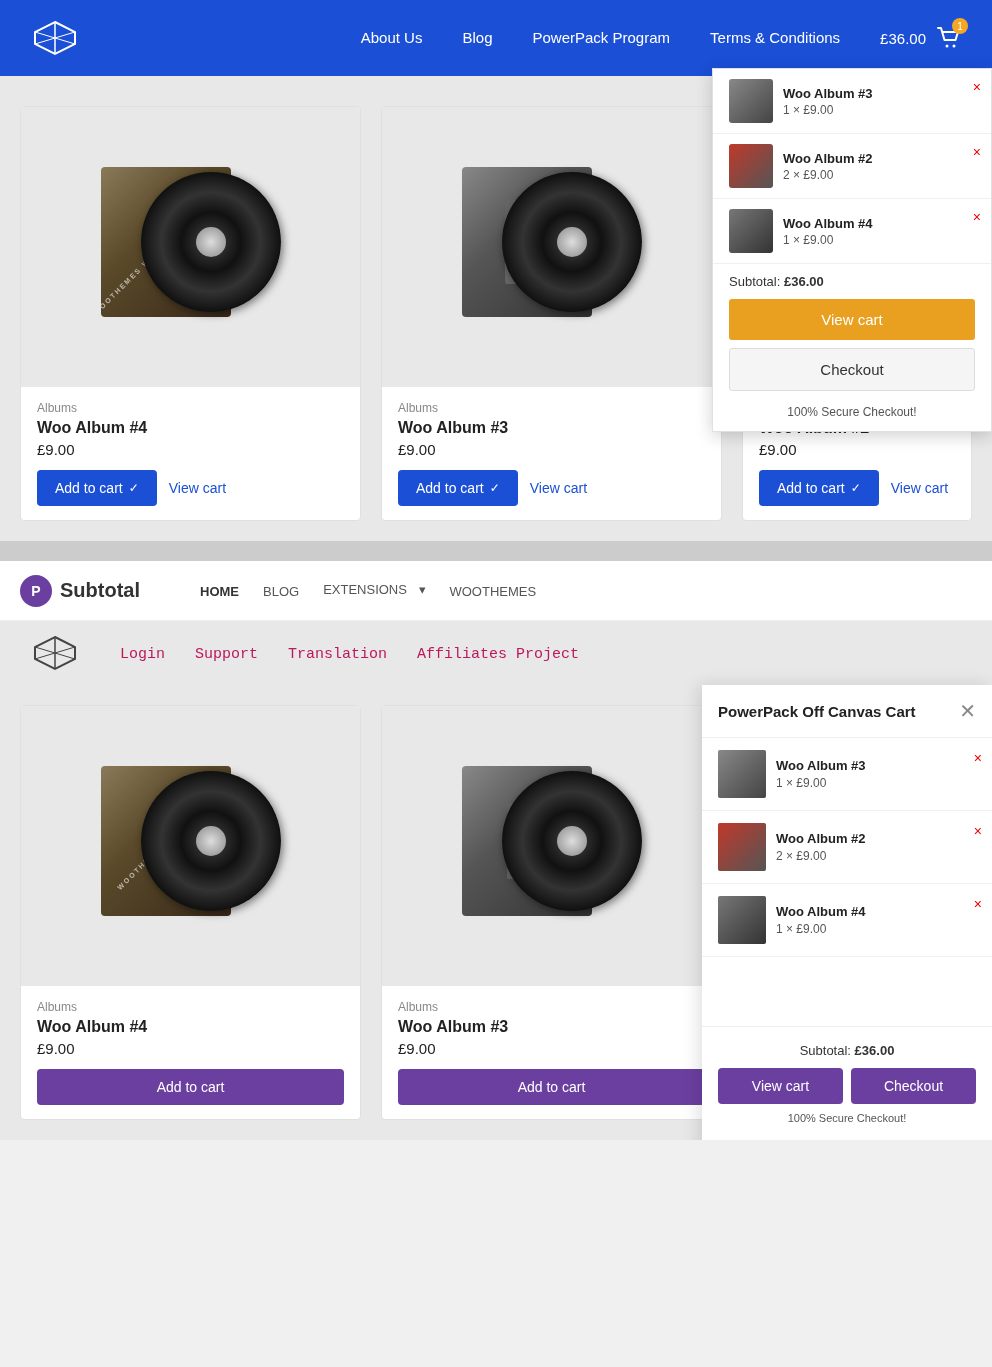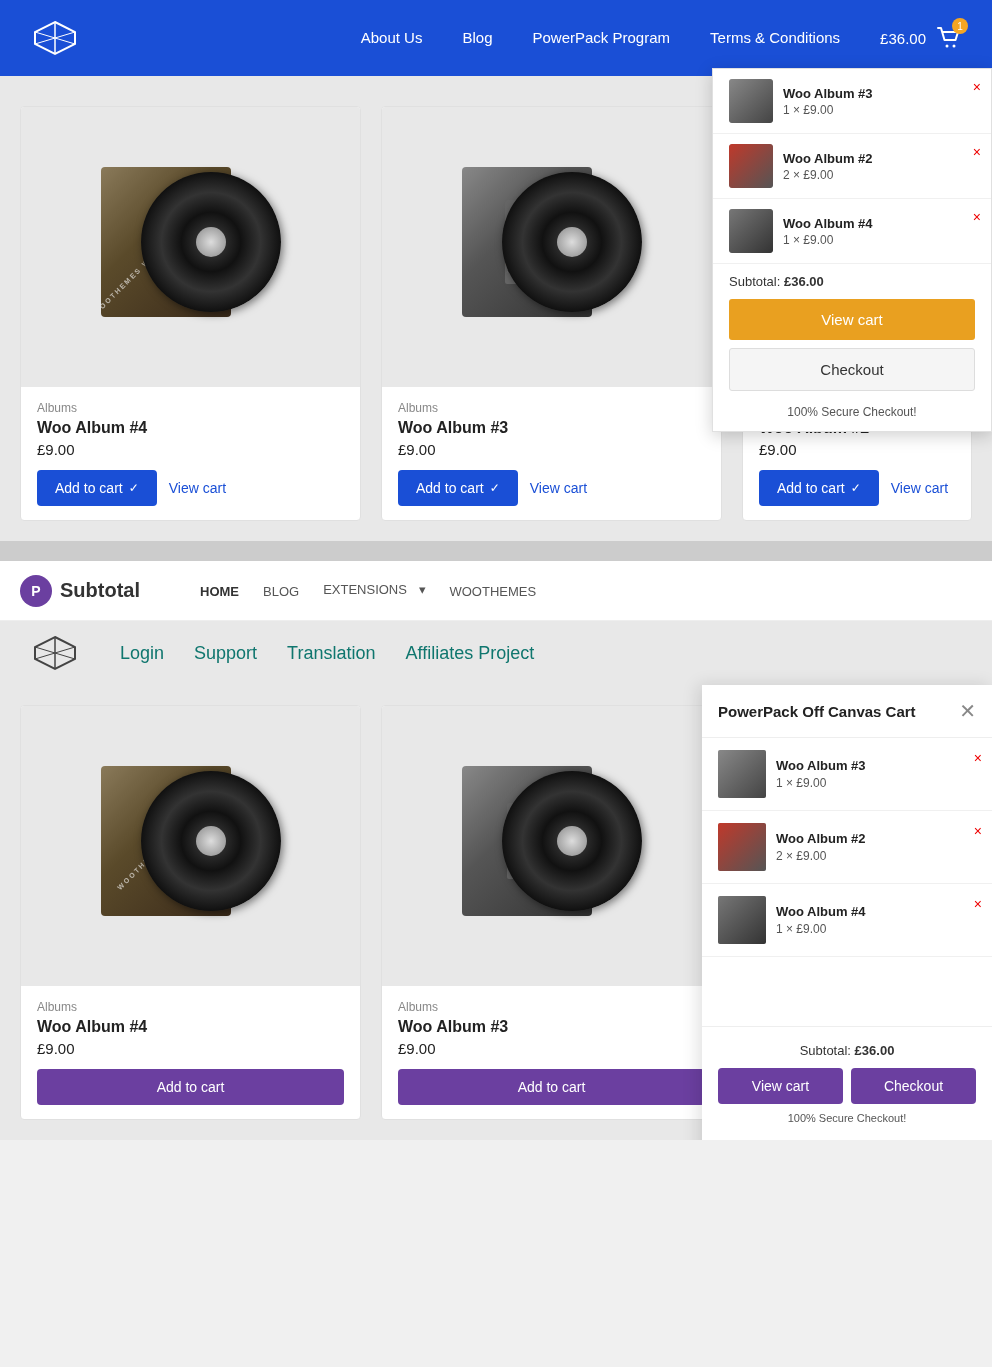--- a/index.html
+++ b/index.html
@@ -162,21 +162,21 @@
     .pp-nav-links { display: flex; gap: 24px; list-style: none; margin-left: 60px; }
     .pp-nav-links li a { color: #555; text-decoration: none; font-size: 13px; }
     .pp-nav-links li a.active { color: #333; font-weight: bold; }
     .pp-nav-links .has-dropdown { display: flex; gap: 12px; }
 
     .bottom-sub-navbar {
       background: #e8e8e8; display: flex; align-items: center;
       padding: 12px 30px; gap: 40px; position: relative;
     }
     .sub-nav-links { display: flex; gap: 30px; list-style: none; }
-    .sub-nav-links li a { color: #0f766e; text-decoration: none; font-size: 18px; }
+    .sub-nav-links li a { color: #be185d; text-decoration: none; font-size: 15px; font-family: Liberation Mono, monospace; }
 
     .products-section-bottom {
       background: #e8e8e8; padding: 20px 20px;
       display: flex; gap: 20px;
     }
     .product-card-bottom {
       background: #fff; border: 1px solid #e0e0e0; border-radius: 4px;
       flex: 1; overflow: hidden; min-width: 0;
     }
     .product-card-bottom.partial { max-width: 230px; }

